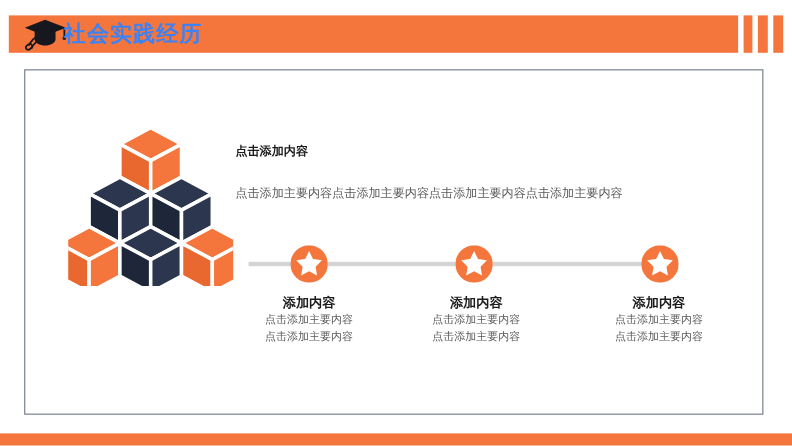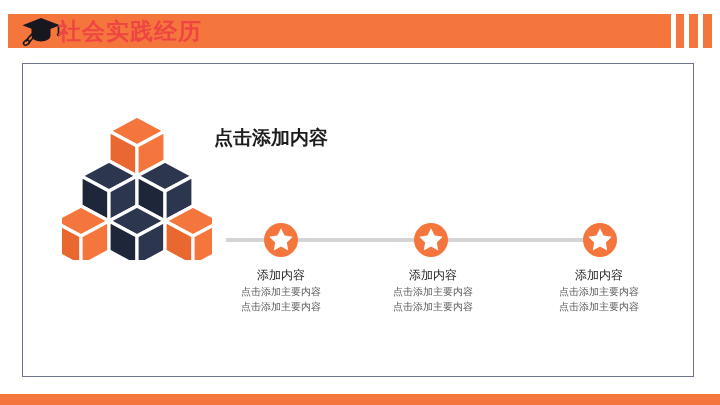--- a/index.html
+++ b/index.html
@@ -60,23 +60,23 @@
     left: 20px;
     top: 13px;
     width: 42px;
     height: 36px;
   }
 
   .header-title {
     position: absolute;
     left: 58px;
     top: 19px;
-    font-size: 23px;
+    font-size: 20px;
     font-weight: 700;
-    color: #ef4444;
+    color: #3b82f6;
     letter-spacing: 1px;
     line-height: 24px;
     white-space: nowrap;
   }
 
   
   .content-frame {
     position: absolute;
     left: 22px;
     top: 63px;
@@ -107,21 +107,21 @@
   }
 
   
   .main-text {
     position: absolute;
     left: 214px;
     top: 128px;
     width: 420px;
   }
   .main-heading {
-    font-size: 19px;
+    font-size: 11px;
     font-weight: 700;
     color: #1C1C1C;
     line-height: 20px;
     margin-bottom: 20px;
   }
   .main-body-line {
     font-size: 11px;
     color: #595959;
     line-height: 16px;
     white-space: nowrap;
@@ -152,21 +152,21 @@
     position: absolute;
     top: 266px;
     text-align: center;
   }
   .caption-1 { left: 200px; width: 162px; }
   .caption-2 { left: 352px; width: 162px; }
   .caption-3 { left: 518px; width: 162px; }
 
   .caption-title {
     font-size: 12px;
-    font-weight: 400;
+    font-weight: 700;
     color: #1C1C1C;
     line-height: 18px;
   }
   .caption-line {
     font-size: 10px;
     color: #595959;
     line-height: 15px;
     white-space: nowrap;
   }
 </style>
@@ -240,20 +240,21 @@
           <polygon points="131,94 159,109 131,124 103,109" fill="#F4763C"></polygon>
           <polygon points="103,109 131,124 131,154 103,139" fill="#E8682F"></polygon>
           <polygon points="159,109 159,139 131,154 131,124" fill="#F4763C"></polygon>
         </g>
       </g>
     </svg>
   </div>
 
   <div class="main-text">
     <div class="main-heading">点击添加内容</div>
+    <div class="main-body-line">点击添加主要内容点击添加主要内容点击添加主要内容点击添加主要内容</div>
   </div>
 
   <div class="timeline-line"></div>
 
   <div class="star-node node-1">
     <svg width="34" height="34" viewBox="0 0 34 34">
       <circle cx="17" cy="17" r="17" fill="#F4763C"></circle>
       <path fill="#ffffff" d="M17 5.2 L20.6 12.5 L28.7 13.7 L22.9 19.4 L24.2 27.4 L17 23.6 L9.8 27.4 L11.1 19.4 L5.3 13.7 L13.4 12.5 Z"></path>
     </svg>
   </div>

